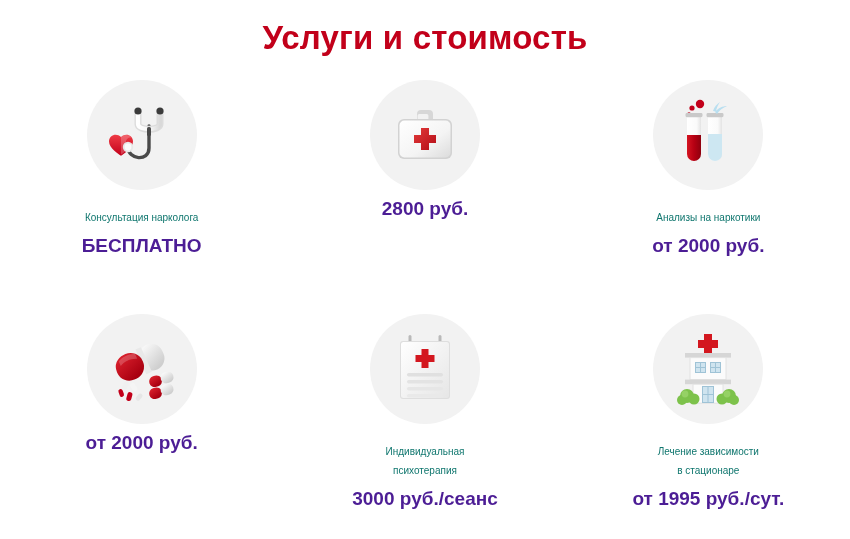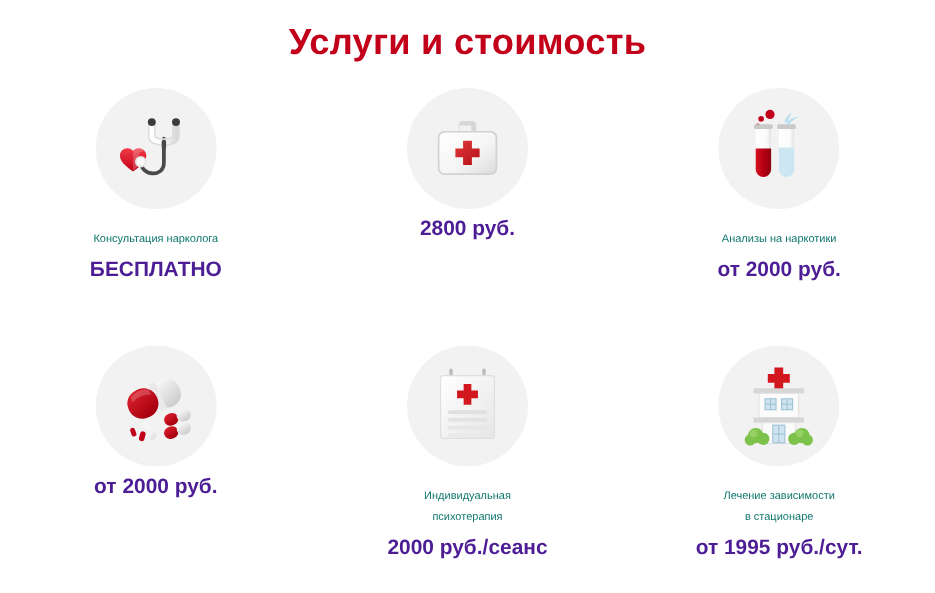--- a/index.html
+++ b/index.html
@@ -245,21 +245,21 @@
         <path d="M41.5 25 h7 v6 h6 v7 h-6 v6 h-7 v-6 h-6 v-7 h6 z" fill="#d3171f"></path>
 
         <rect x="27" y="49" width="36" height="3.4" rx="1.7" fill="#e0e0e0"></rect>
         <rect x="27" y="56" width="36" height="3.4" rx="1.7" fill="#e3e3e3"></rect>
         <rect x="27" y="63" width="36" height="3.4" rx="1.7" fill="#e6e6e6"></rect>
         <rect x="27" y="70" width="36" height="3.4" rx="1.7" fill="#e9e9e9"></rect>
       </svg>
     </div>
     <div class="service-label">Индивидуальная
 психотерапия</div>
-    <div class="service-price">2000 руб./сеанс</div>
+    <div class="service-price">3000 руб./сеанс</div>
   </div>
 
   <div class="service-card row2">
     <div class="icon-circle">
       <svg width="90" height="90" viewBox="0 0 90 90" aria-hidden="true">
 
         <path d="M41 10 h8 v6 h6 v8 h-6 v6 h-8 v-6 h-6 v-8 h6 z" fill="#d3171f"></path>
 
         <rect x="22" y="29" width="46" height="4.6" fill="#d6d6d6"></rect>
 

